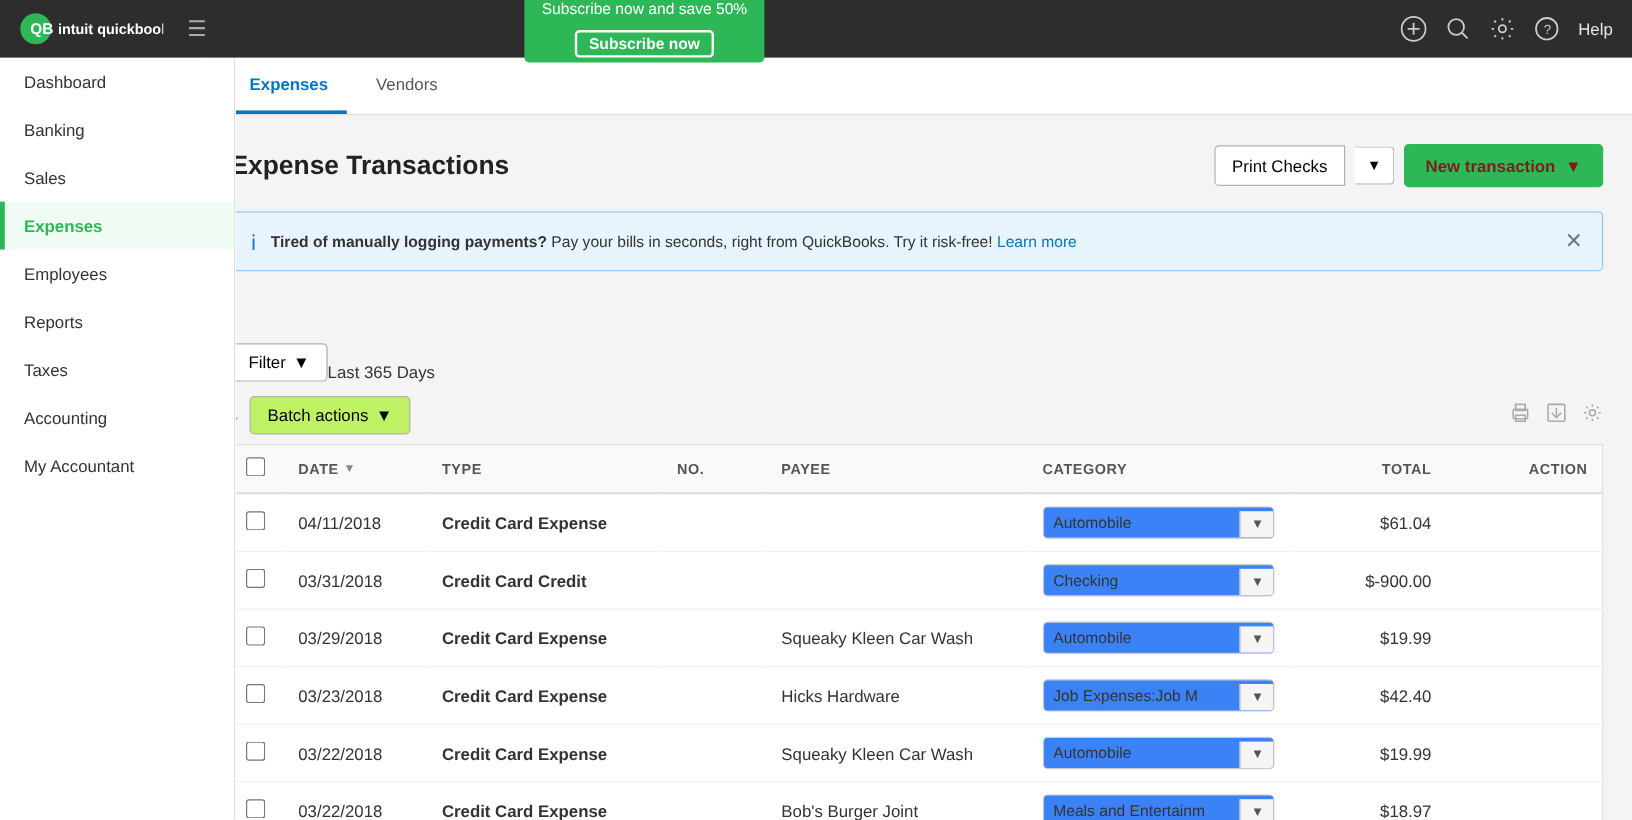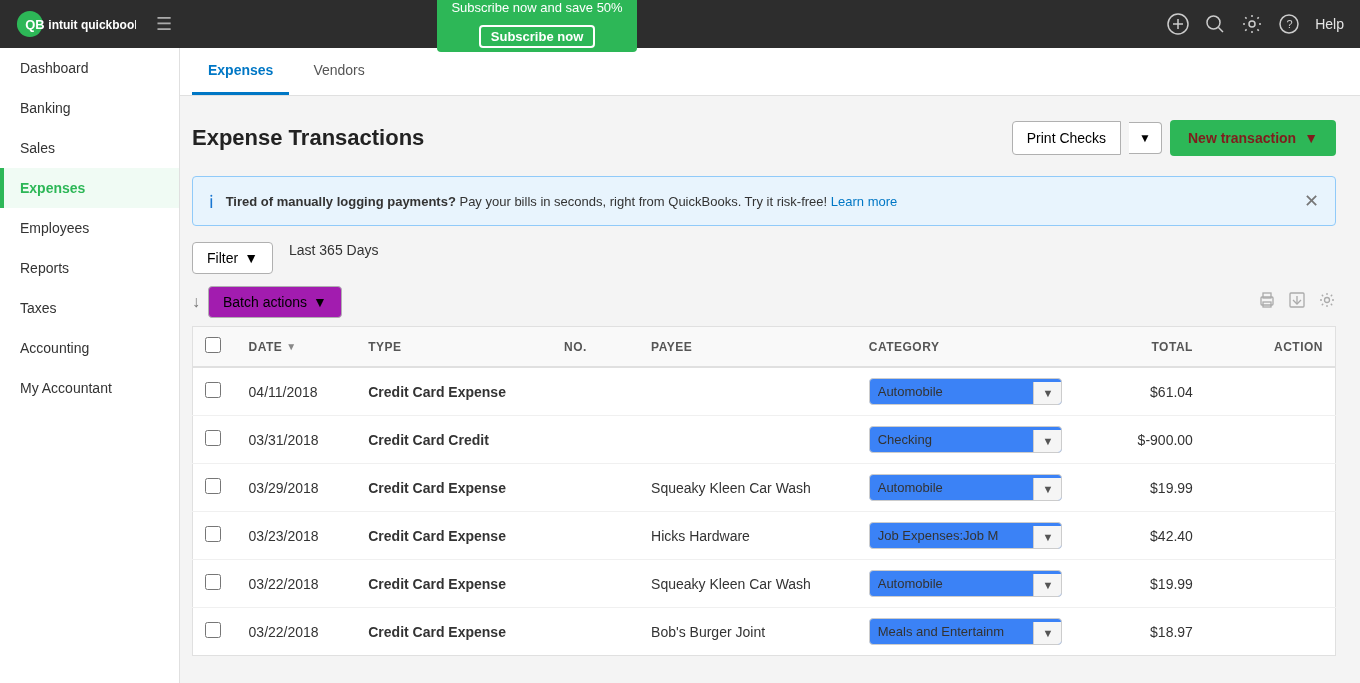--- a/index.html
+++ b/index.html
@@ -79,21 +79,21 @@
       display: flex;
       align-items: center;
     }
 
     
     .sidebar {
       position: fixed;
       top: 48px;
       left: 0;
       bottom: 0;
-      width: 180px;
+      width: 196px;
       background: #fff;
       border-right: 1px solid #e0e0e0;
       display: flex;
       flex-direction: column;
       z-index: 90;
     }
     .sidebar-item {
       padding: 12px 16px;
       font-size: 14px;
       color: #333;
@@ -227,22 +227,23 @@
 
     
     .toolbar {
       display: flex;
       align-items: center;
       justify-content: space-between;
       margin-bottom: 12px;
     }
     .toolbar-left {
       display: flex;
-      align-items: flex-start;
-      gap: 16px;
+      align-items: flex-end;
+      gap: 0;
+      margin-top: 44px;
     }
     .filter-btn {
       background: #fff;
       border: 1px solid #b0b0b0;
       border-radius: 4px;
       padding: 7px 14px;
       font-size: 14px;
       cursor: pointer;
       display: flex;
       align-items: center;
@@ -259,21 +260,21 @@
       align-items: center;
       gap: 8px;
       margin-bottom: 8px;
     }
     .sort-icon {
       color: #777;
       font-size: 16px;
       cursor: pointer;
     }
     .batch-btn {
-      background: #a21caf;
+      background: #bef264;
       border: 1px solid #b0b0b0;
       border-radius: 4px;
       padding: 7px 14px;
       font-size: 14px;
       cursor: pointer;
       display: flex;
       align-items: center;
       gap: 6px;
     }
     .toolbar-icons {

